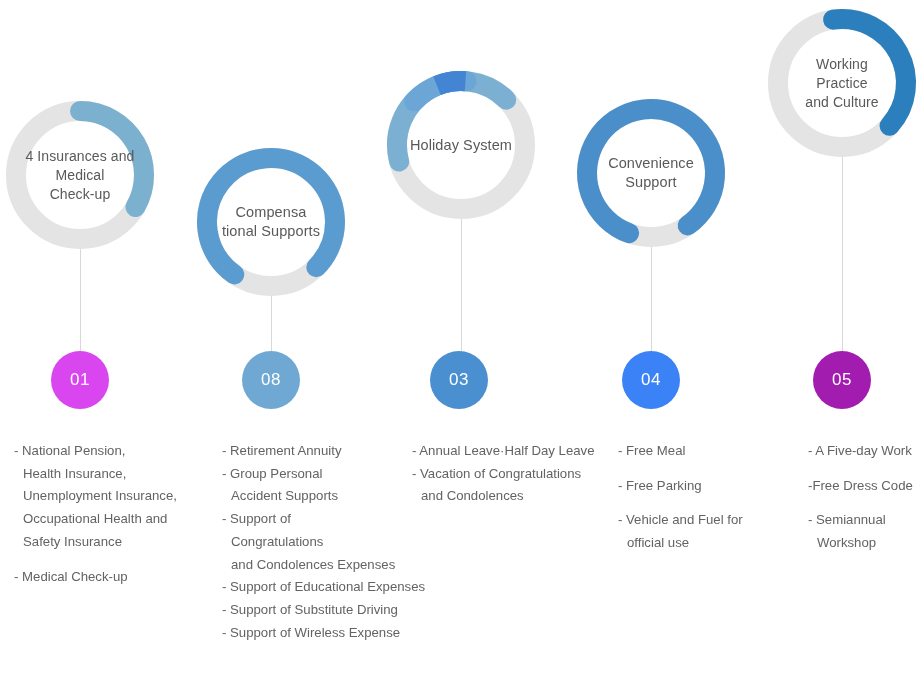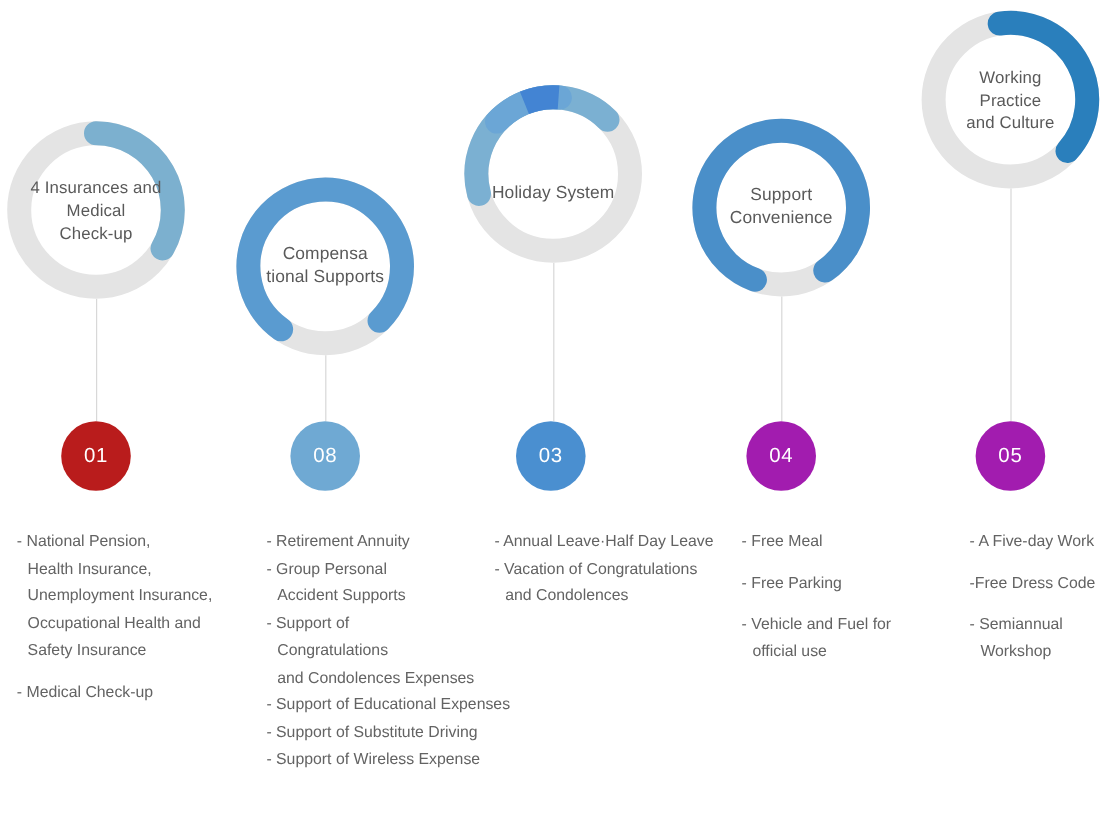--- a/index.html
+++ b/index.html
@@ -89,21 +89,21 @@
       <svg class="ring-svg" width="168" height="168">
         <circle cx="84" cy="84" r="64" fill="none" stroke="#e4e4e4" stroke-width="20"></circle>
         <path d="M 84.00 20.00 A 64 64 0 0 1 139.43 116.00" fill="none" stroke="#7cb0cf" stroke-width="20" stroke-linecap="round"></path>
       </svg>
       <div class="ring-label" style="font-size: 14px; top: 55.5px;">
         <div style="height: 19px;">4 Insurances and</div>
         <div style="height: 19px;">Medical</div>
         <div style="height: 19px;">Check-up</div>
       </div>
     </div>
-    <div class="num-bubble" style="left: 51px; top: 351px; width: 58px; height: 58px; background: #b91c1c; text-align: center;">
+    <div class="num-bubble" style="left: 51px; top: 351px; width: 58px; height: 58px; background: #d946ef; text-align: center;">
       <span>01</span>
     </div>
     <div class="connector" style="left: 271px; top: 296px; height: 55px; background: rgb(216, 216, 216);"></div>
     <div class="ring-group" style="left: 187px; top: 138px; width: 168px; height: 168px;">
       <svg class="ring-svg" width="168" height="168">
         <circle cx="84" cy="84" r="64" fill="none" stroke="#e4e4e4" stroke-width="20"></circle>
         <path d="M 47.29 136.43 A 64 64 0 1 1 129.25 129.25" fill="none" stroke="#5a9bd0" stroke-width="20" stroke-linecap="round"></path>
       </svg>
       <div class="ring-label" style="font-size: 14.5px; top: 65px;">
         <div style="height: 19px;">Compensa</div>
@@ -115,38 +115,38 @@
     </div>
     <div class="connector" style="left: 461px; top: 219px; height: 132px; background: rgb(216, 216, 216);"></div>
     <div class="ring-group" style="left: 377px; top: 61px; width: 168px; height: 168px;">
       <svg class="ring-svg" width="168" height="168">
         <circle cx="84" cy="84" r="64" fill="none" stroke="#e4e4e4" stroke-width="20"></circle>
         <path d="M 22.18 100.56 A 64 64 0 0 1 129.25 38.75" fill="none" stroke="#7bb0d2" stroke-width="20" stroke-linecap="round"></path>
         <path d="M 37.19 40.35 A 64 64 0 0 1 89.58 20.24" fill="none" stroke="#6ba6d6" stroke-width="20" stroke-linecap="round"></path>
         <path d="M 60.03 24.66 A 64 64 0 0 1 88.46 20.16" fill="none" stroke="#4384d3" stroke-width="20" stroke-linecap="butt"></path>
       </svg>
       <div class="ring-label" style="font-size: 14.5px; top: 74.5px;">
-        <div style="height: 19px; margin-top: 16px;">Holiday System</div>
+        <div style="height: 19px;">Holiday System</div>
       </div>
     </div>
     <div class="num-bubble" style="left: 430px; top: 351px; width: 58px; height: 58px; background: rgb(74, 143, 208);">
       <span>03</span>
     </div>
     <div class="connector" style="left: 651px; top: 247px; height: 104px; background: rgb(216, 216, 216);"></div>
     <div class="ring-group" style="left: 567px; top: 89px; width: 168px; height: 168px;">
       <svg class="ring-svg" width="168" height="168">
         <circle cx="84" cy="84" r="64" fill="none" stroke="#e4e4e4" stroke-width="20"></circle>
         <path d="M 62.11 144.14 A 64 64 0 1 1 120.71 136.43" fill="none" stroke="#4a8fc9" stroke-width="20" stroke-linecap="round"></path>
       </svg>
       <div class="ring-label" style="font-size: 14.5px; top: 65px;">
+        <div style="height: 19px;">Convenience</div>
         <div style="height: 19px;">Support</div>
-        <div style="height: 19px;">Convenience</div>
-      </div>
-    </div>
-    <div class="num-bubble" style="left: 622px; top: 351px; width: 58px; height: 58px; background: #a21caf;">
+      </div>
+    </div>
+    <div class="num-bubble" style="left: 622px; top: 351px; width: 58px; height: 58px; background: #3b82f6;">
       <span>04</span>
     </div>
     <div class="connector" style="left: 842px; top: 157px; height: 194px; background: rgb(216, 216, 216);"></div>
     <div class="ring-group" style="left: 758px; top: -1px; width: 168px; height: 168px;">
       <svg class="ring-svg" width="168" height="168">
         <circle cx="84" cy="84" r="64" fill="none" stroke="#e4e4e4" stroke-width="20"></circle>
         <path d="M 75.09 20.62 A 64 64 0 0 1 131.56 126.82" fill="none" stroke="#2a7fbc" stroke-width="20" stroke-linecap="round"></path>
       </svg>
       <div class="ring-label" style="font-size: 14px; top: 55.5px;">
         <div style="height: 19px;">Working</div>

